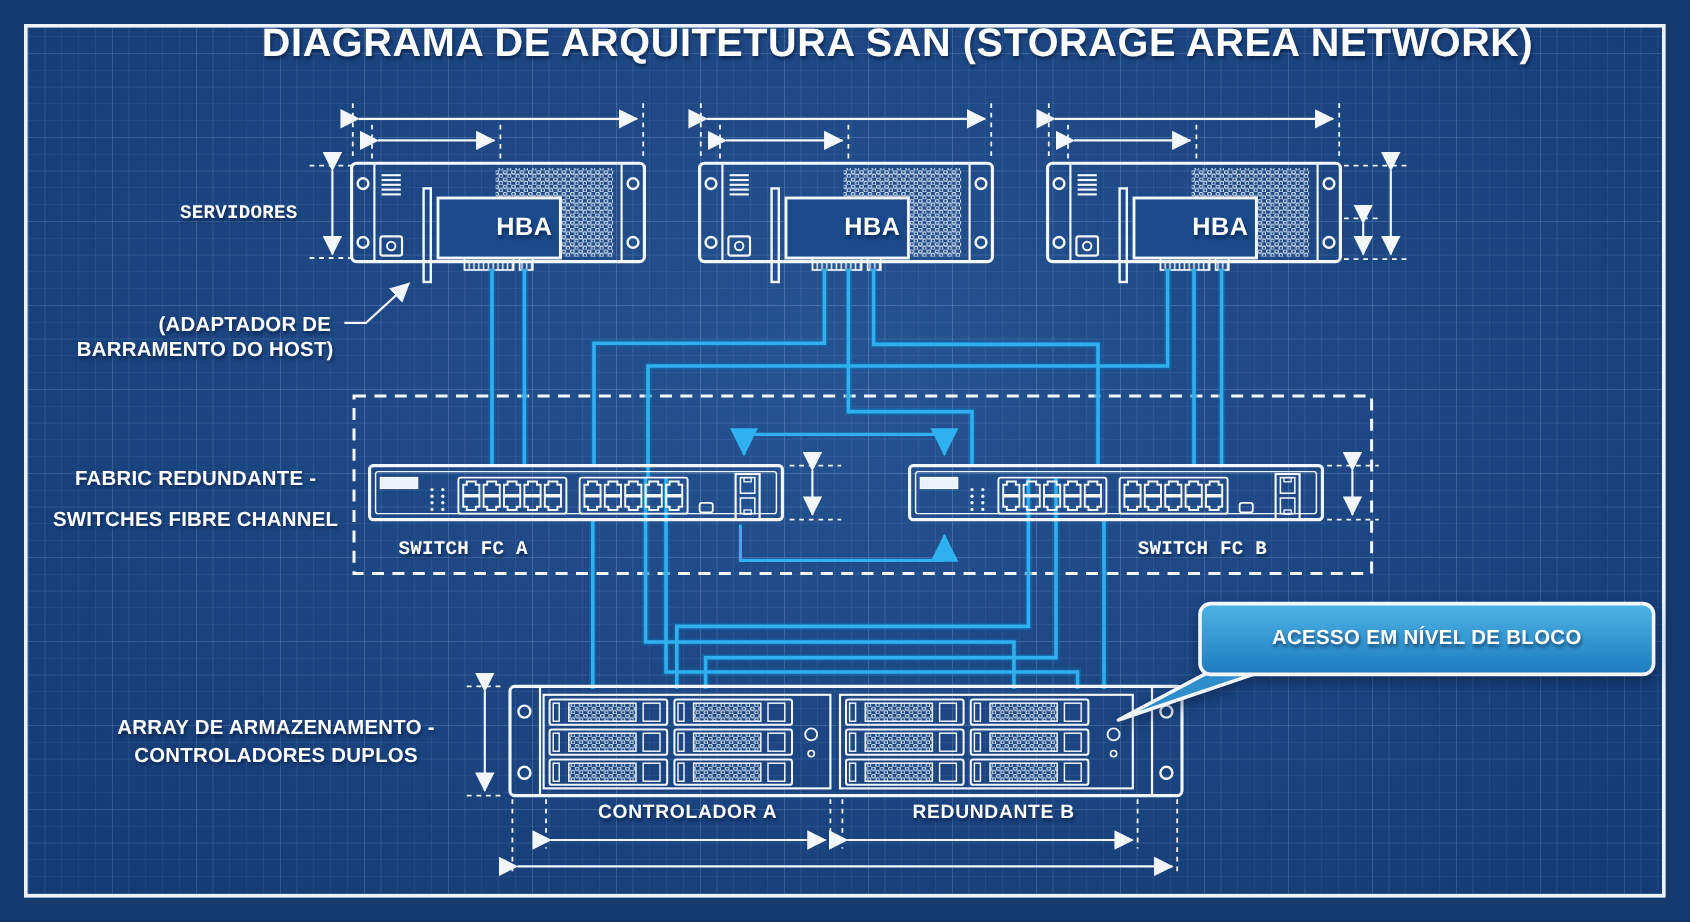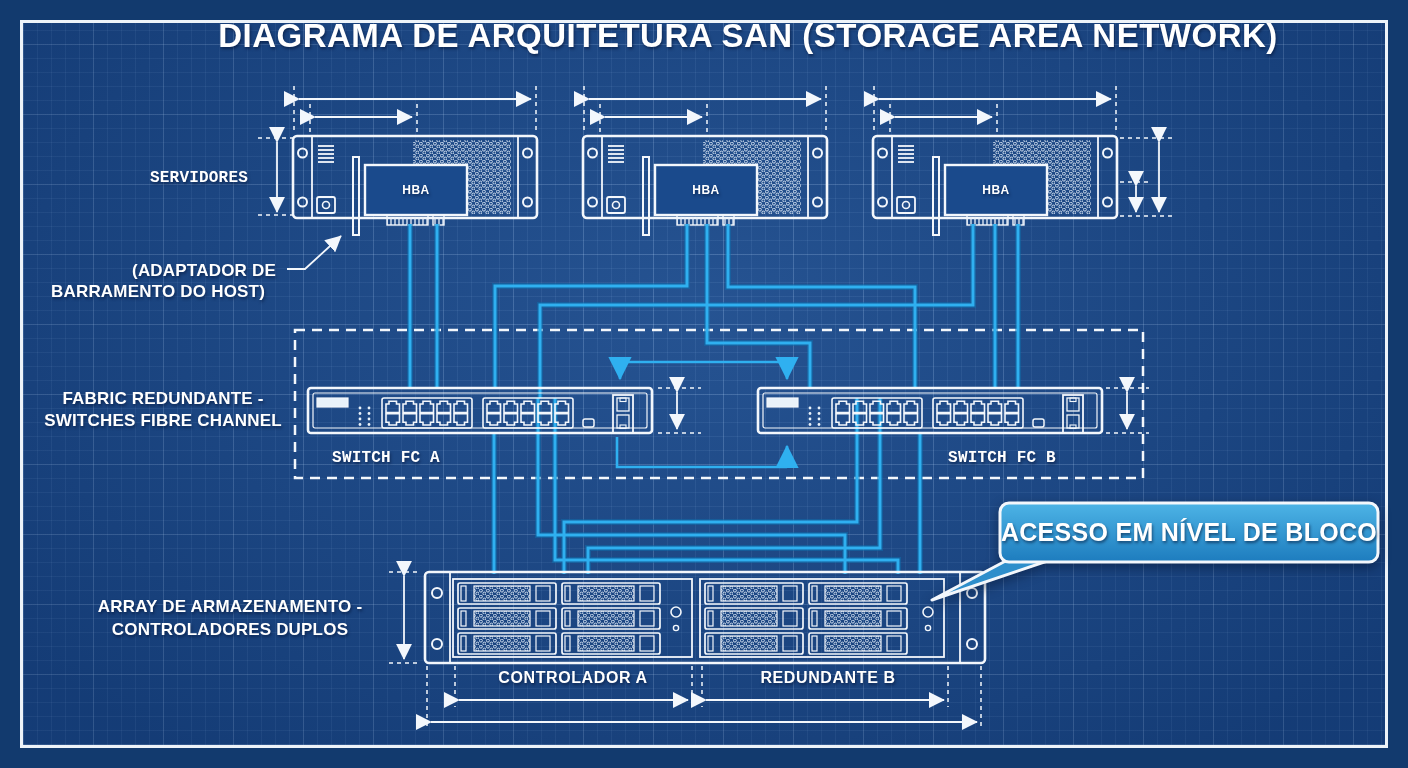--- a/index.html
+++ b/index.html
@@ -23,22 +23,22 @@
   .lbl{
     position:absolute;color:#ffffff;font-weight:bold;white-space:nowrap;
     transform:translate(-50%,-50%);
     text-shadow:1px 2px 3px rgba(0,15,45,0.55);
     letter-spacing:0.2px;
   }
   .title{font-size:33px;letter-spacing:0.5px;}
   .lab17{font-size:17px;}
   .lab16{font-size:16px;font-family:Liberation Mono, monospace;}
   .labctl{font-size:16px;font-weight:700;letter-spacing:0.6px;}
-  .hba{font-size:12px;letter-spacing:0.5px;}
-  .callout-text{font-size:25px;letter-spacing:0.3px;}
+  .hba{font-size:21px;letter-spacing:0.5px;margin-left:21px;}
+  .callout-text{font-size:17px;letter-spacing:0.3px;}
   .wglow{stroke:#0e6fae;stroke-width:6;opacity:0.5;fill:none;}
   .wmain{stroke:#2fb0f0;stroke-width:3;fill:none;}
   .wisl{stroke:#2fb0f0;stroke-width:2.6;fill:none;}
   .dimline{stroke:#f3f7fc;stroke-width:1.8;fill:none;}
   .dimdash{stroke:#f3f7fc;stroke-width:1.5;fill:none;stroke-dasharray:4 4;}
   .shadowed{filter:drop-shadow(0 4px 6px rgba(0,10,35,0.45));}
 </style>
 </head>
 <body>
 
@@ -286,24 +286,24 @@
 
   <div class="lbl title" style="left:704px;top:36px;margin-left:44px;">DIAGRAMA DE ARQUITETURA SAN (STORAGE AREA NETWORK)</div>
 
   <div class="lbl lab16" style="left:199px;top:178px;">SERVIDORES</div>
 
   <div class="lbl hba" style="left:416px;top:190px;">HBA</div>
   <div class="lbl hba" style="left:706px;top:190px;">HBA</div>
   <div class="lbl hba" style="left:996px;top:190px;">HBA</div>
 
   <div class="lbl lab17" style="left:204px;top:271px;">(ADAPTADOR DE</div>
-  <div class="lbl lab17" style="left:158px;top:292px;">BARRAMENTO DO HOST)</div>
+  <div class="lbl lab17" style="left:171px;top:292px;">BARRAMENTO DO HOST)</div>
 
   <div class="lbl lab17" style="left:163px;top:399px;">FABRIC REDUNDANTE -</div>
-  <div class="lbl lab17" style="left:163px;top:421px;">SWITCHES FIBRE CHANNEL</div>
+  <div class="lbl lab17" style="left:163px;top:433px;">SWITCHES FIBRE CHANNEL</div>
 
   <div class="lbl lab16" style="left:386px;top:458px;text-align:right;">SWITCH FC A</div>
   <div class="lbl lab16" style="left:1002px;top:458px;">SWITCH FC B</div>
 
   <div class="lbl lab17" style="left:230px;top:607px;">ARRAY DE ARMAZENAMENTO -</div>
   <div class="lbl lab17" style="left:230px;top:630px;">CONTROLADORES DUPLOS</div>
 
   <div class="lbl labctl" style="left:573px;top:678px;">CONTROLADOR A</div>
   <div class="lbl labctl" style="left:828px;top:678px;">REDUNDANTE B</div>
 

